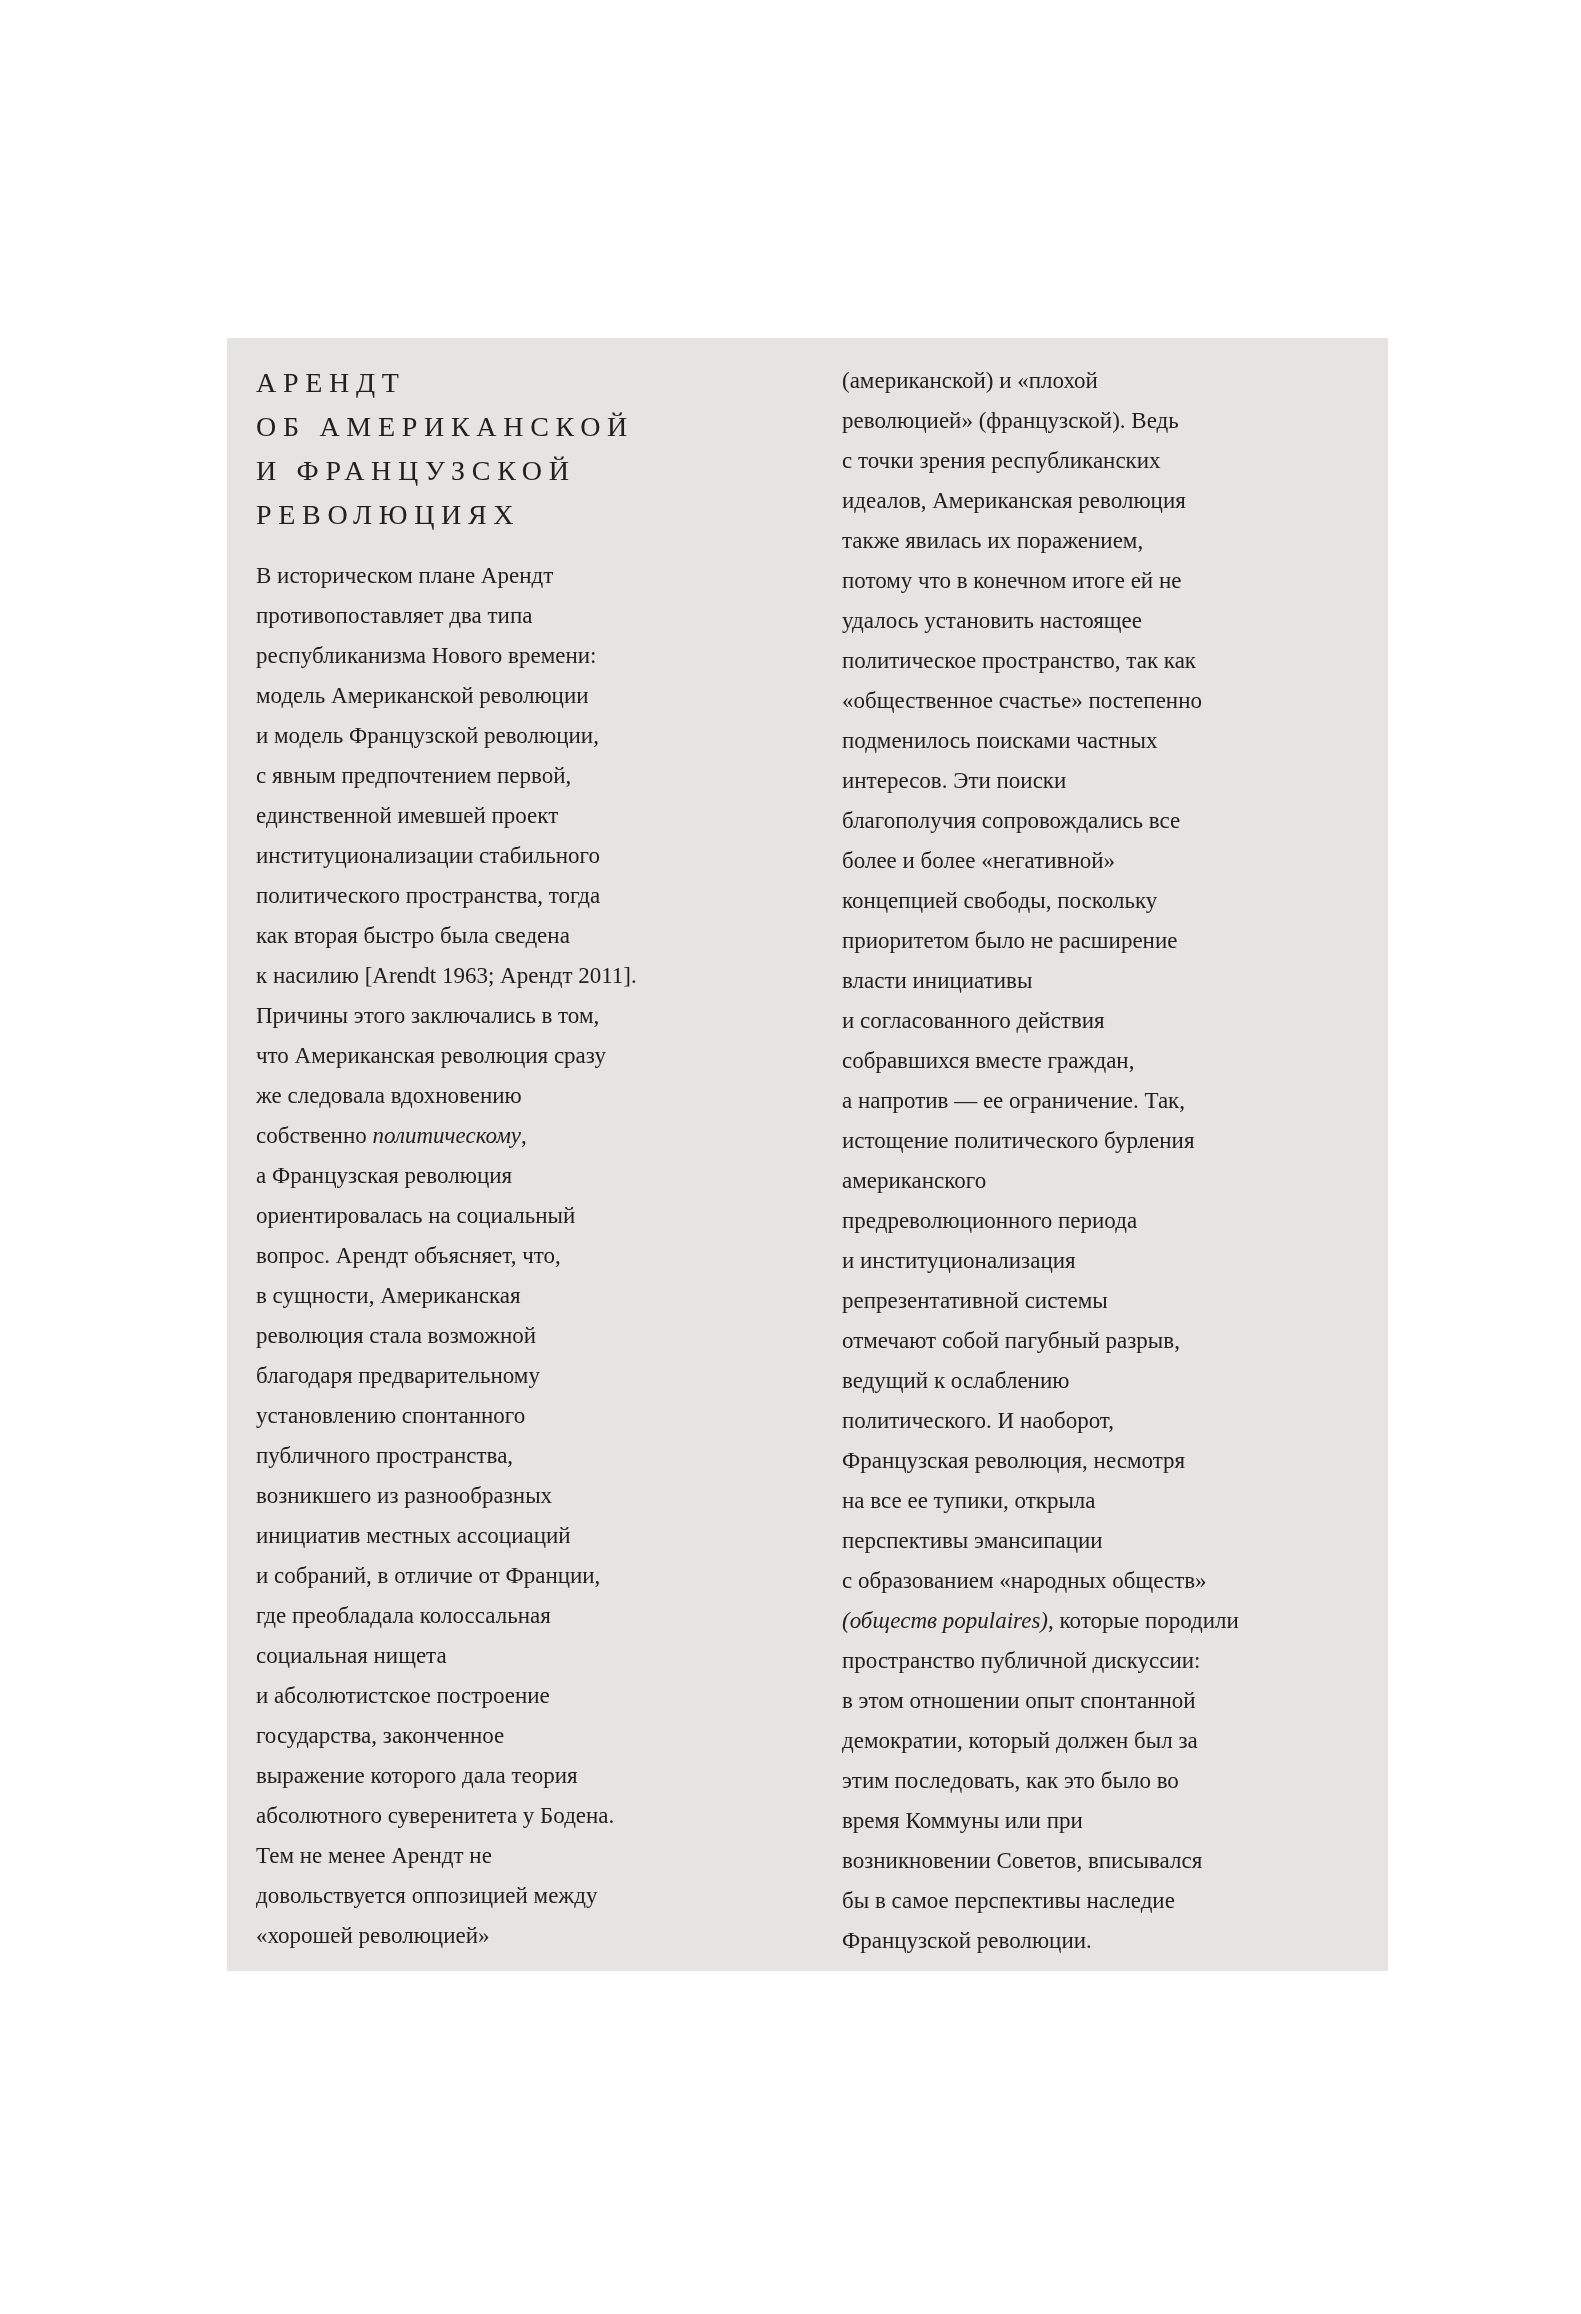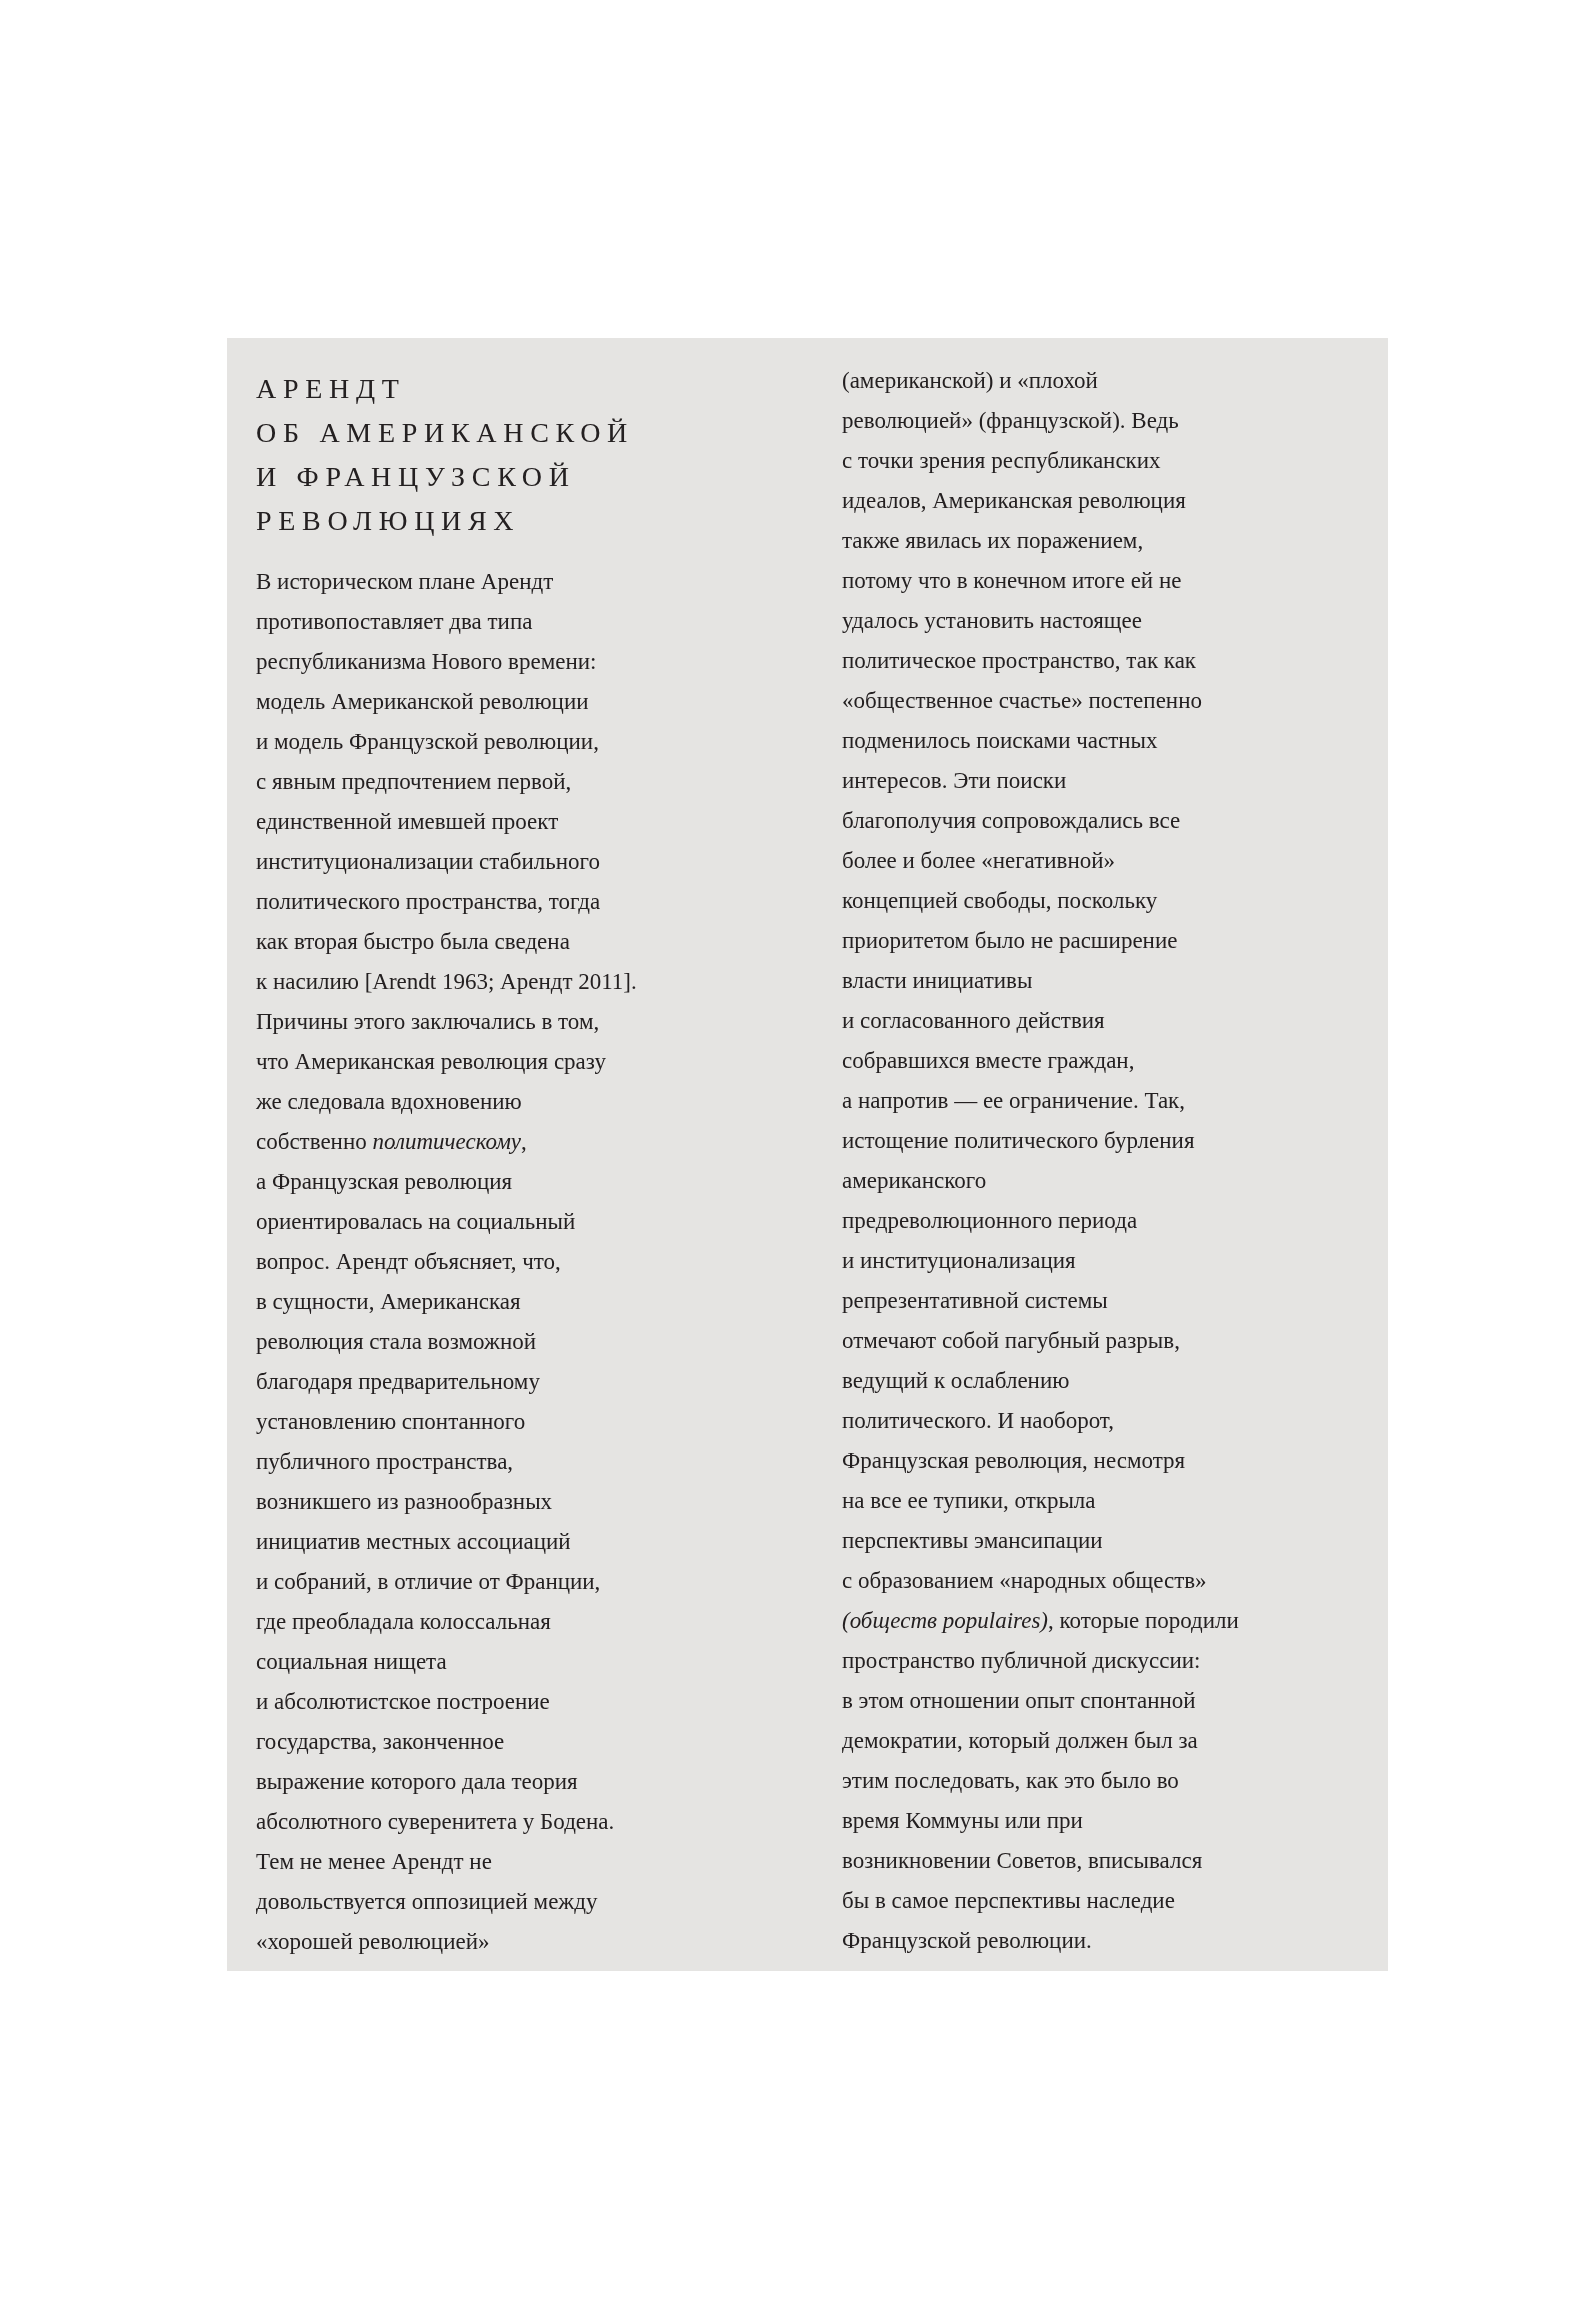--- a/index.html
+++ b/index.html
@@ -41,21 +41,21 @@
   .columns {
     display: flex;
     gap: 65px;
   }
   .col {
     box-sizing: border-box;
   }
   .col.left  { width: 521px; }
   .col.right { width: 545px; }
   .panel-heading {
-    margin: 6px 0 19px 0;
+    margin: 0 0 19px 0;
     font-weight: normal;
     font-size: 28px;
     line-height: 44px;
     letter-spacing: 6.7px;
     white-space: pre-line;
     color: var(--text, #242021);
   }
   .body-text {
     font-size: 23px;
     line-height: 40px;

